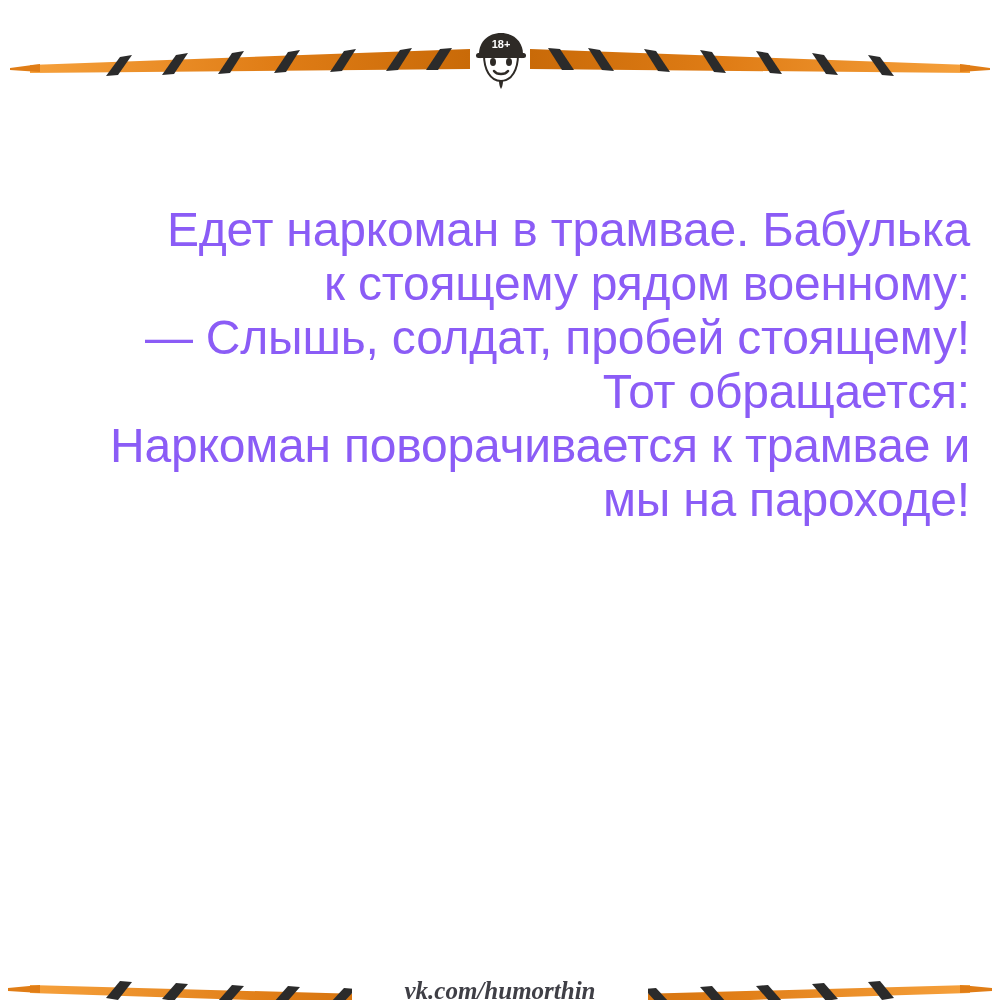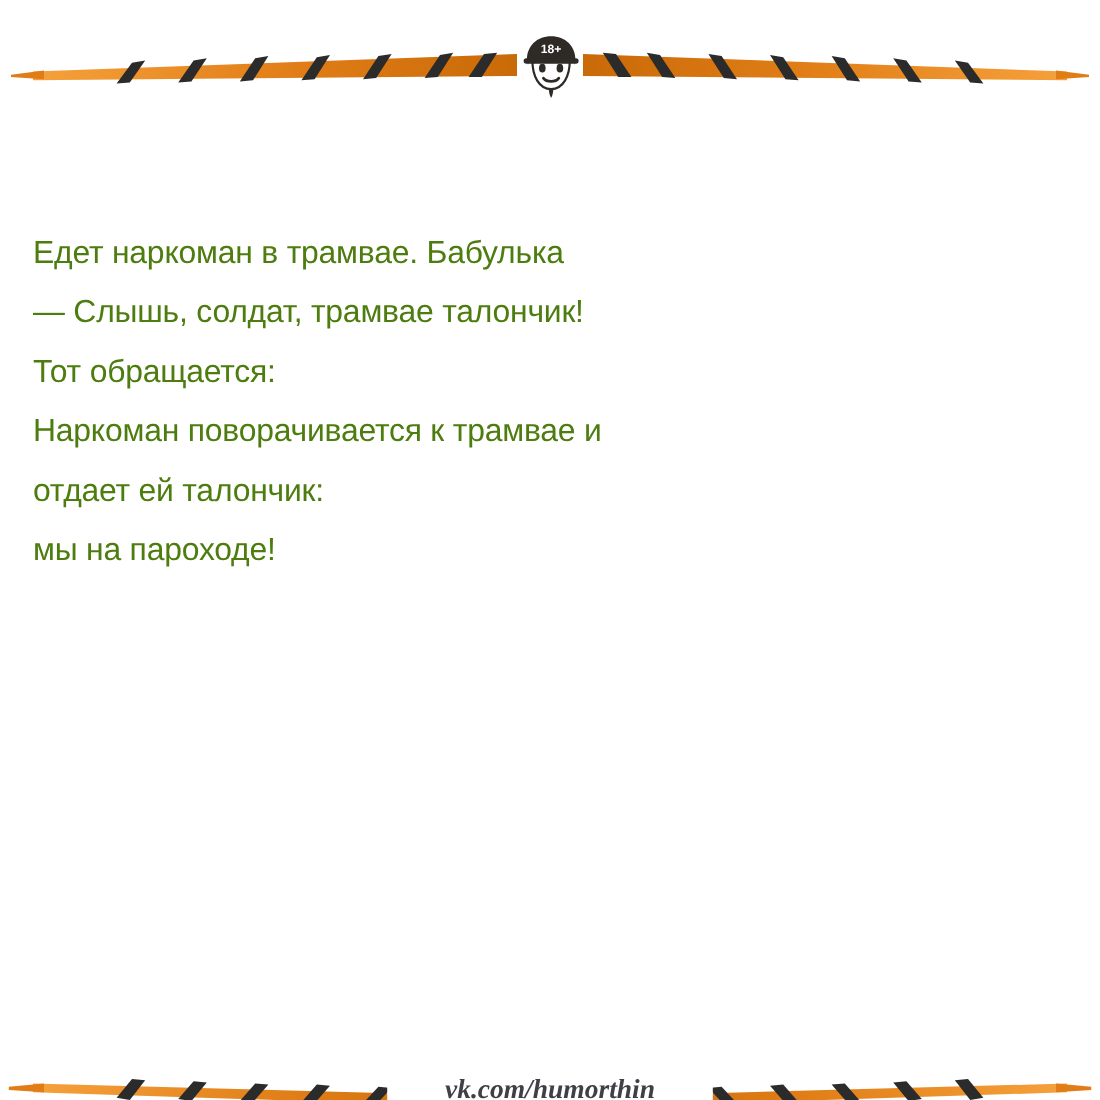--- a/index.html
+++ b/index.html
@@ -72,25 +72,25 @@
     letter-spacing: 0px;
     z-index: 5;
   }
 
   
   .joke {
     position: absolute;
     left: 30px;
     top: 178px;
     width: 940px;
-    text-align: left;
-    font-size: 29px;
+    text-align: right;
+    font-size: 48px;
     line-height: 54px;
     font-family: "Liberation Sans", sans-serif;
-    color: #4d7c0f;
+    color: #8b5cf6;
     letter-spacing: -0.2px;
   }
   .joke .line {
     display: block;
     white-space: nowrap;
   }
 </style>
 </head>
 <body>
 
@@ -158,24 +158,24 @@
 
         <path d="M24,42 C27,46 35,46 38,42" stroke="#2e2a26" stroke-width="2.5" fill="none" stroke-linecap="round"></path>
 
         <path d="M29,52 C29,57 31,60 31,60 C31,60 33,57 33,52 Z" fill="#2e2a26"></path>
       </svg>
     </div>
   </div>
 
   <div class="joke">
     <span class="line">Едет наркоман в трамвае. Бабулька</span>
-    <span class="line">— Слышь, солдат, трамвае талончик!</span>
+    <span class="line">к стоящему рядом военному:</span>
+    <span class="line">— Слышь, солдат, пробей стоящему!</span>
     <span class="line">Тот обращается:</span>
     <span class="line">Наркоман поворачивается к трамвае и</span>
-    <span class="line">отдает ей талончик:</span>
     <span class="line">мы на пароходе!</span>
   </div>
 
   <div class="bottom-ornament">
     <div class="ribbon-wrap">
       <svg width="1000" height="40" viewBox="0 0 1000 40" xmlns="http://www.w3.org/2000/svg">
         <defs>
           <linearGradient id="bgradL" x1="0" y1="0" x2="1" y2="0">
             <stop offset="0" stop-color="#f6a13c"></stop>
             <stop offset="0.55" stop-color="#e07d16"></stop>

